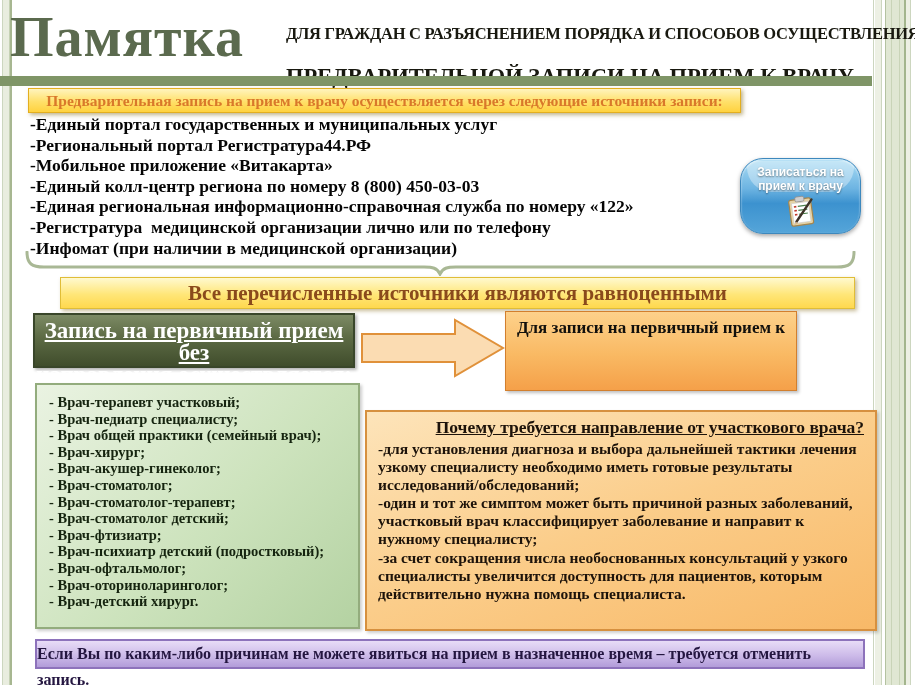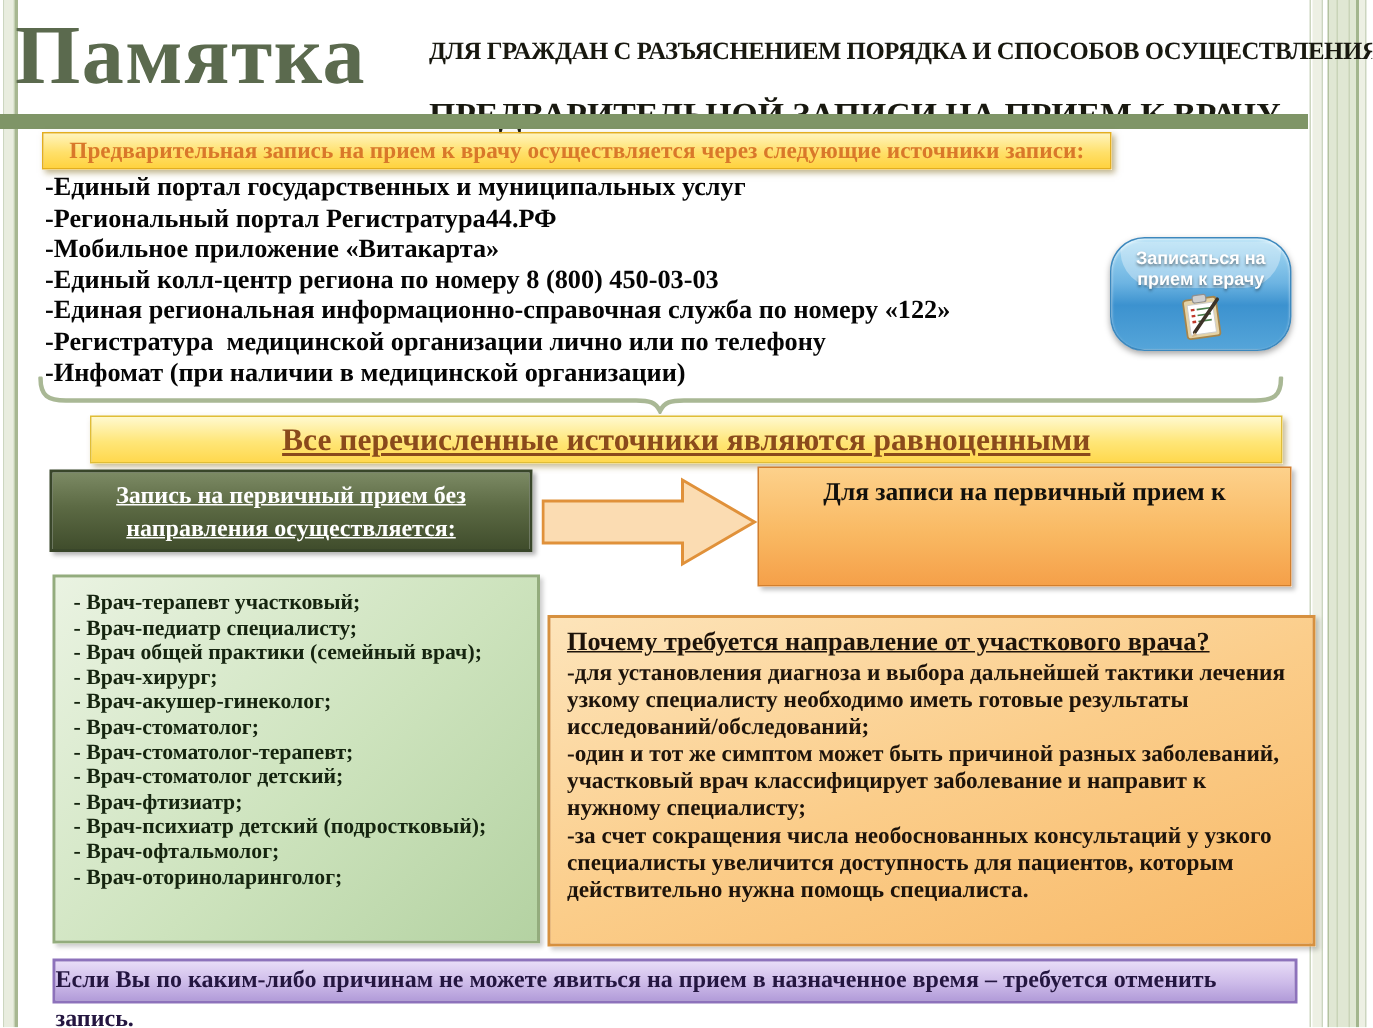--- a/index.html
+++ b/index.html
@@ -57,39 +57,39 @@
 
   
   #brace { left:24px; top:251px; }
 
   
   #equal-banner {
     left:60px; top:277px; width:795px; height:32px;
     background:linear-gradient(180deg,#fff9cf 0%,#ffe678 55%,#ffd84e 100%);
     border:1px solid #e0bd37; box-shadow:2px 2px 4px rgba(130,105,25,.45);
     color:#8a4a1c; font-size:21px; font-weight:bold;
-    text-align:center; line-height:30px;text-decoration:underline;
+    text-align:center; line-height:30px;
   }
 
   
   #primary-box {
     left:33px; top:313px; width:322px; height:55px;
     background:linear-gradient(180deg,#7c8a64 0%,#5c6a44 45%,#404d2c 100%);
     border:2px solid #39462a; box-shadow:2px 2px 3px rgba(0,0,0,.3);
-    color:#ffffff; font-size:16px; font-weight:bold; text-align:center;
+    color:#ffffff; font-size:23px; font-weight:bold; text-align:center;
     padding-top:5px; line-height:22px;
   }
   #primary-box div { text-decoration:underline; }
 
   
   #arrow { left:361px; top:317px; }
 
   
   #referral-box {
-    left:505px; top:311px; width:356px; height:80px;
+    left:505px; top:311px; width:292px; height:80px;
     background:linear-gradient(180deg,#fdd18b 0%,#f9b963 55%,#f5a049 100%);
     border:1px solid #d27f2e; box-shadow:2px 2px 3px rgba(0,0,0,.25);
     color:#12100c; font-size:17px; font-weight:bold; text-align:center;
     padding-top:4px; line-height:24px;
   }
   #referral-box .u { text-decoration:underline; white-space:pre-wrap; }
 
   
   #doctors-box {
     left:35px; top:383px; width:325px; height:246px;
@@ -100,21 +100,21 @@
   #doctors-box .doc { font-size:14.5px; font-weight:bold; line-height:16.6px; white-space:nowrap; }
 
   
   #why-box {
     left:365px; top:410px; width:512px; height:221px;
     background:linear-gradient(160deg,#fde4ba 0%,#fbcd8a 50%,#f8b968 100%);
     border:2px solid #d6903f; box-shadow:2px 2px 3px rgba(0,0,0,.2);
     padding:5px 11px 0 11px; color:#1d130a;
   }
   #why-box .wtitle {
-    font-size:17.5px; font-weight:bold; text-align:left;
+    font-size:17.5px; font-weight:bold; text-align:right;
     text-decoration:underline; margin-bottom:2px;
   }
   #why-box .wpara { font-size:15.5px; font-weight:bold; line-height:18.1px; }
 
   
   #footer-note {
     left:35px; top:639px; width:830px; height:30px;
     background:linear-gradient(180deg,#e8dcf7 0%,#cdbbe9 55%,#b29cd9 100%);
     border:2px solid #8d72bb;
     color:#241640; font-size:16px; font-weight:bold;
@@ -212,20 +212,21 @@
     <div class="doc">- Врач общей практики (семейный врач);</div>
     <div class="doc">- Врач-хирург;</div>
     <div class="doc">- Врач-акушер-гинеколог;</div>
     <div class="doc">- Врач-стоматолог;</div>
     <div class="doc">- Врач-стоматолог-терапевт;</div>
     <div class="doc">- Врач-стоматолог детский;</div>
     <div class="doc">- Врач-фтизиатр;</div>
     <div class="doc">- Врач-психиатр детский (подростковый);</div>
     <div class="doc">- Врач-офтальмолог;</div>
     <div class="doc">- Врач-оториноларинголог;</div>
+    <div class="doc">- Врач-детский хирург.</div>
   </div>
 
   <div id="why-box" class="abs">
     <div class="wtitle">Почему требуется направление от участкового врача?</div>
     <div class="wpara">-для установления диагноза и выбора дальнейшей тактики лечения узкому специалисту необходимо иметь готовые результаты исследований/обследований;</div>
     <div class="wpara">-один и тот же симптом может быть причиной разных заболеваний, участковый врач классифицирует заболевание и направит к нужному специалисту;</div>
     <div class="wpara">-за счет сокращения числа необоснованных консультаций у узкого специалисты увеличится доступность для пациентов, которым действительно нужна помощь специалиста.</div>
   </div>
 
   <div id="footer-note" class="abs">Если Вы по каким-либо причинам не можете явиться на прием в назначенное время – требуется отменить запись.</div>

